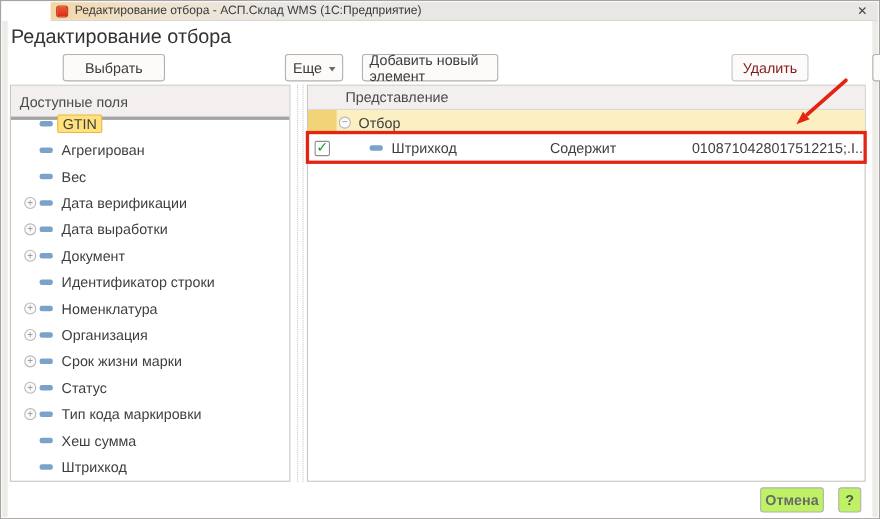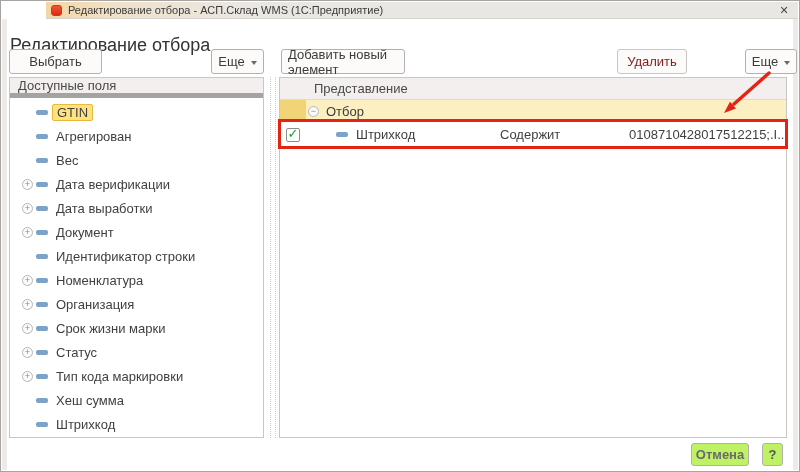--- a/index.html
+++ b/index.html
@@ -24,41 +24,41 @@
     background:linear-gradient(to right,var(--titlebar-left) 0%,#efe2cc 10%,var(--titlebar) 28%,var(--titlebar) 100%);
     border-bottom:1px solid #d6d3cf;display:flex;align-items:center;margin-left:44px;}
   .app-icon{width:11px;height:11px;margin-left:5px;border-radius:3px;
     background:linear-gradient(#f2543a,#d92c12);border:1px solid #b8olid;border:1px solid #bf3c1e;}
   .title-text{font-size:11px;color:#3b3b3b;margin-left:6px;white-space:nowrap;}
   .close-btn{position:absolute;right:5px;top:1px;width:18px;height:15px;display:flex;
     align-items:center;justify-content:center;font-size:11px;color:#4a4a4a;cursor:pointer;}
   .edge{position:absolute;top:18px;bottom:1px;width:5px;background:#edebe8;}
   .edge.left{left:1px;} .edge.right{right:1px;}
 
-  .page-title{position:absolute;left:9px;top:22px;font-size:18px;color:#333;margin-top:12px;}
+  .page-title{position:absolute;left:9px;top:22px;font-size:18px;color:#333;}
 
   
   .btn{position:absolute;top:48px;height:25px;background:#fcfbfa;border:1px solid #b3b0ad;
     border-radius:3px;font-size:13px;color:#3c3c3c;display:flex;align-items:center;
-    justify-content:center;cursor:pointer;padding:0 6px;}
+    justify-content:center;cursor:pointer;padding:0 6px;margin-left:48px;}
   .btn.disabled{color:#7f1d1d;border-color:#c8c5c2;cursor:default;}
   .caret{width:0;height:0;border-left:3.5px solid transparent;border-right:3.5px solid transparent;
     border-top:4px solid #6a6a6a;margin-left:6px;margin-top:2px;}
   .btn-select{left:8px;width:93px;}
   .btn-more-left{left:210px;width:53px;}
   .btn-add{left:280px;width:124px;}
   .btn-group{left:446px;width:152px;}
   .btn-delete{left:616px;width:70px;}
   .btn-more-right{left:744px;width:52px;}
 
   
   .panel{position:absolute;top:76px;background:#fff;border:1px solid #c9c6c3;}
   .panel-left{left:8px;width:255px;height:361px;}
   .panel-right{left:278px;width:508px;height:361px;}
-  .panel-header{height:20px;background:#f2efee;border-bottom:5px solid #a3a3a3;
+  .panel-header{height:31px;background:#f2efee;border-bottom:3px solid #a3a3a3;
     display:flex;align-items:center;font-size:13px;color:#4a4a4a;}
   .panel-left .panel-header{padding-left:8px;}
   .splitter{position:absolute;top:76px;height:361px;width:0;border-left:1px dotted #ccc9c6;}
 
   
   .tree{position:absolute;left:0;right:0;top:22px;bottom:0;overflow:hidden;}
   .tree-item{height:24px;display:flex;align-items:center;cursor:pointer;}
   .node-icon{width:11px;height:11px;border-radius:50%;border:1px solid #b8b8b8;background:#fafafa;
     color:#8c8c8c;font-size:9px;line-height:9px;display:flex;align-items:center;justify-content:center;
     flex:0 0 11px;}

